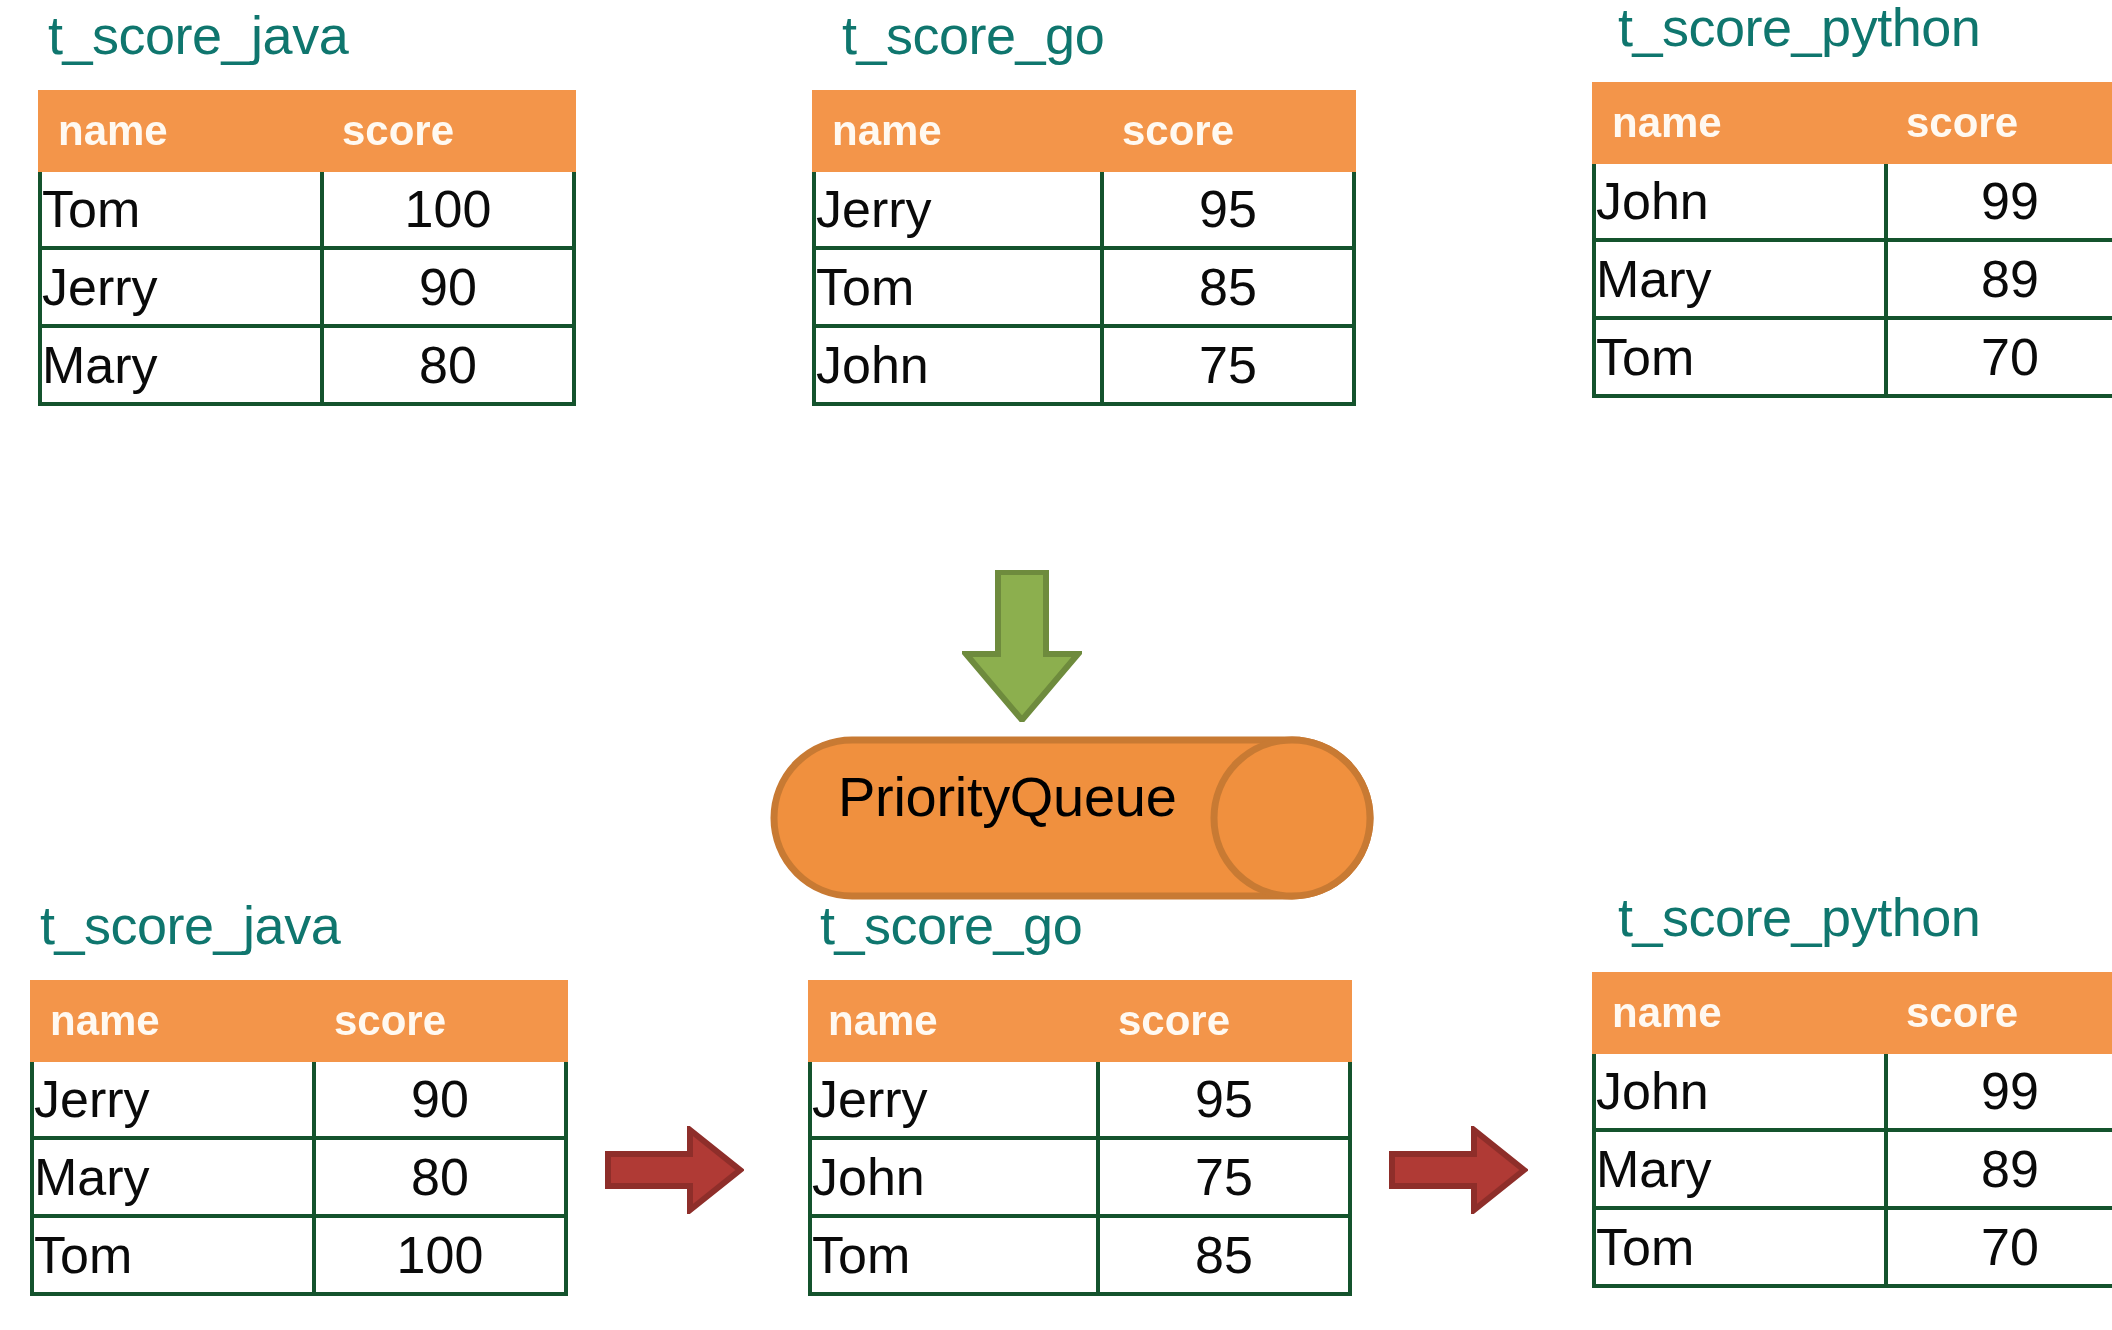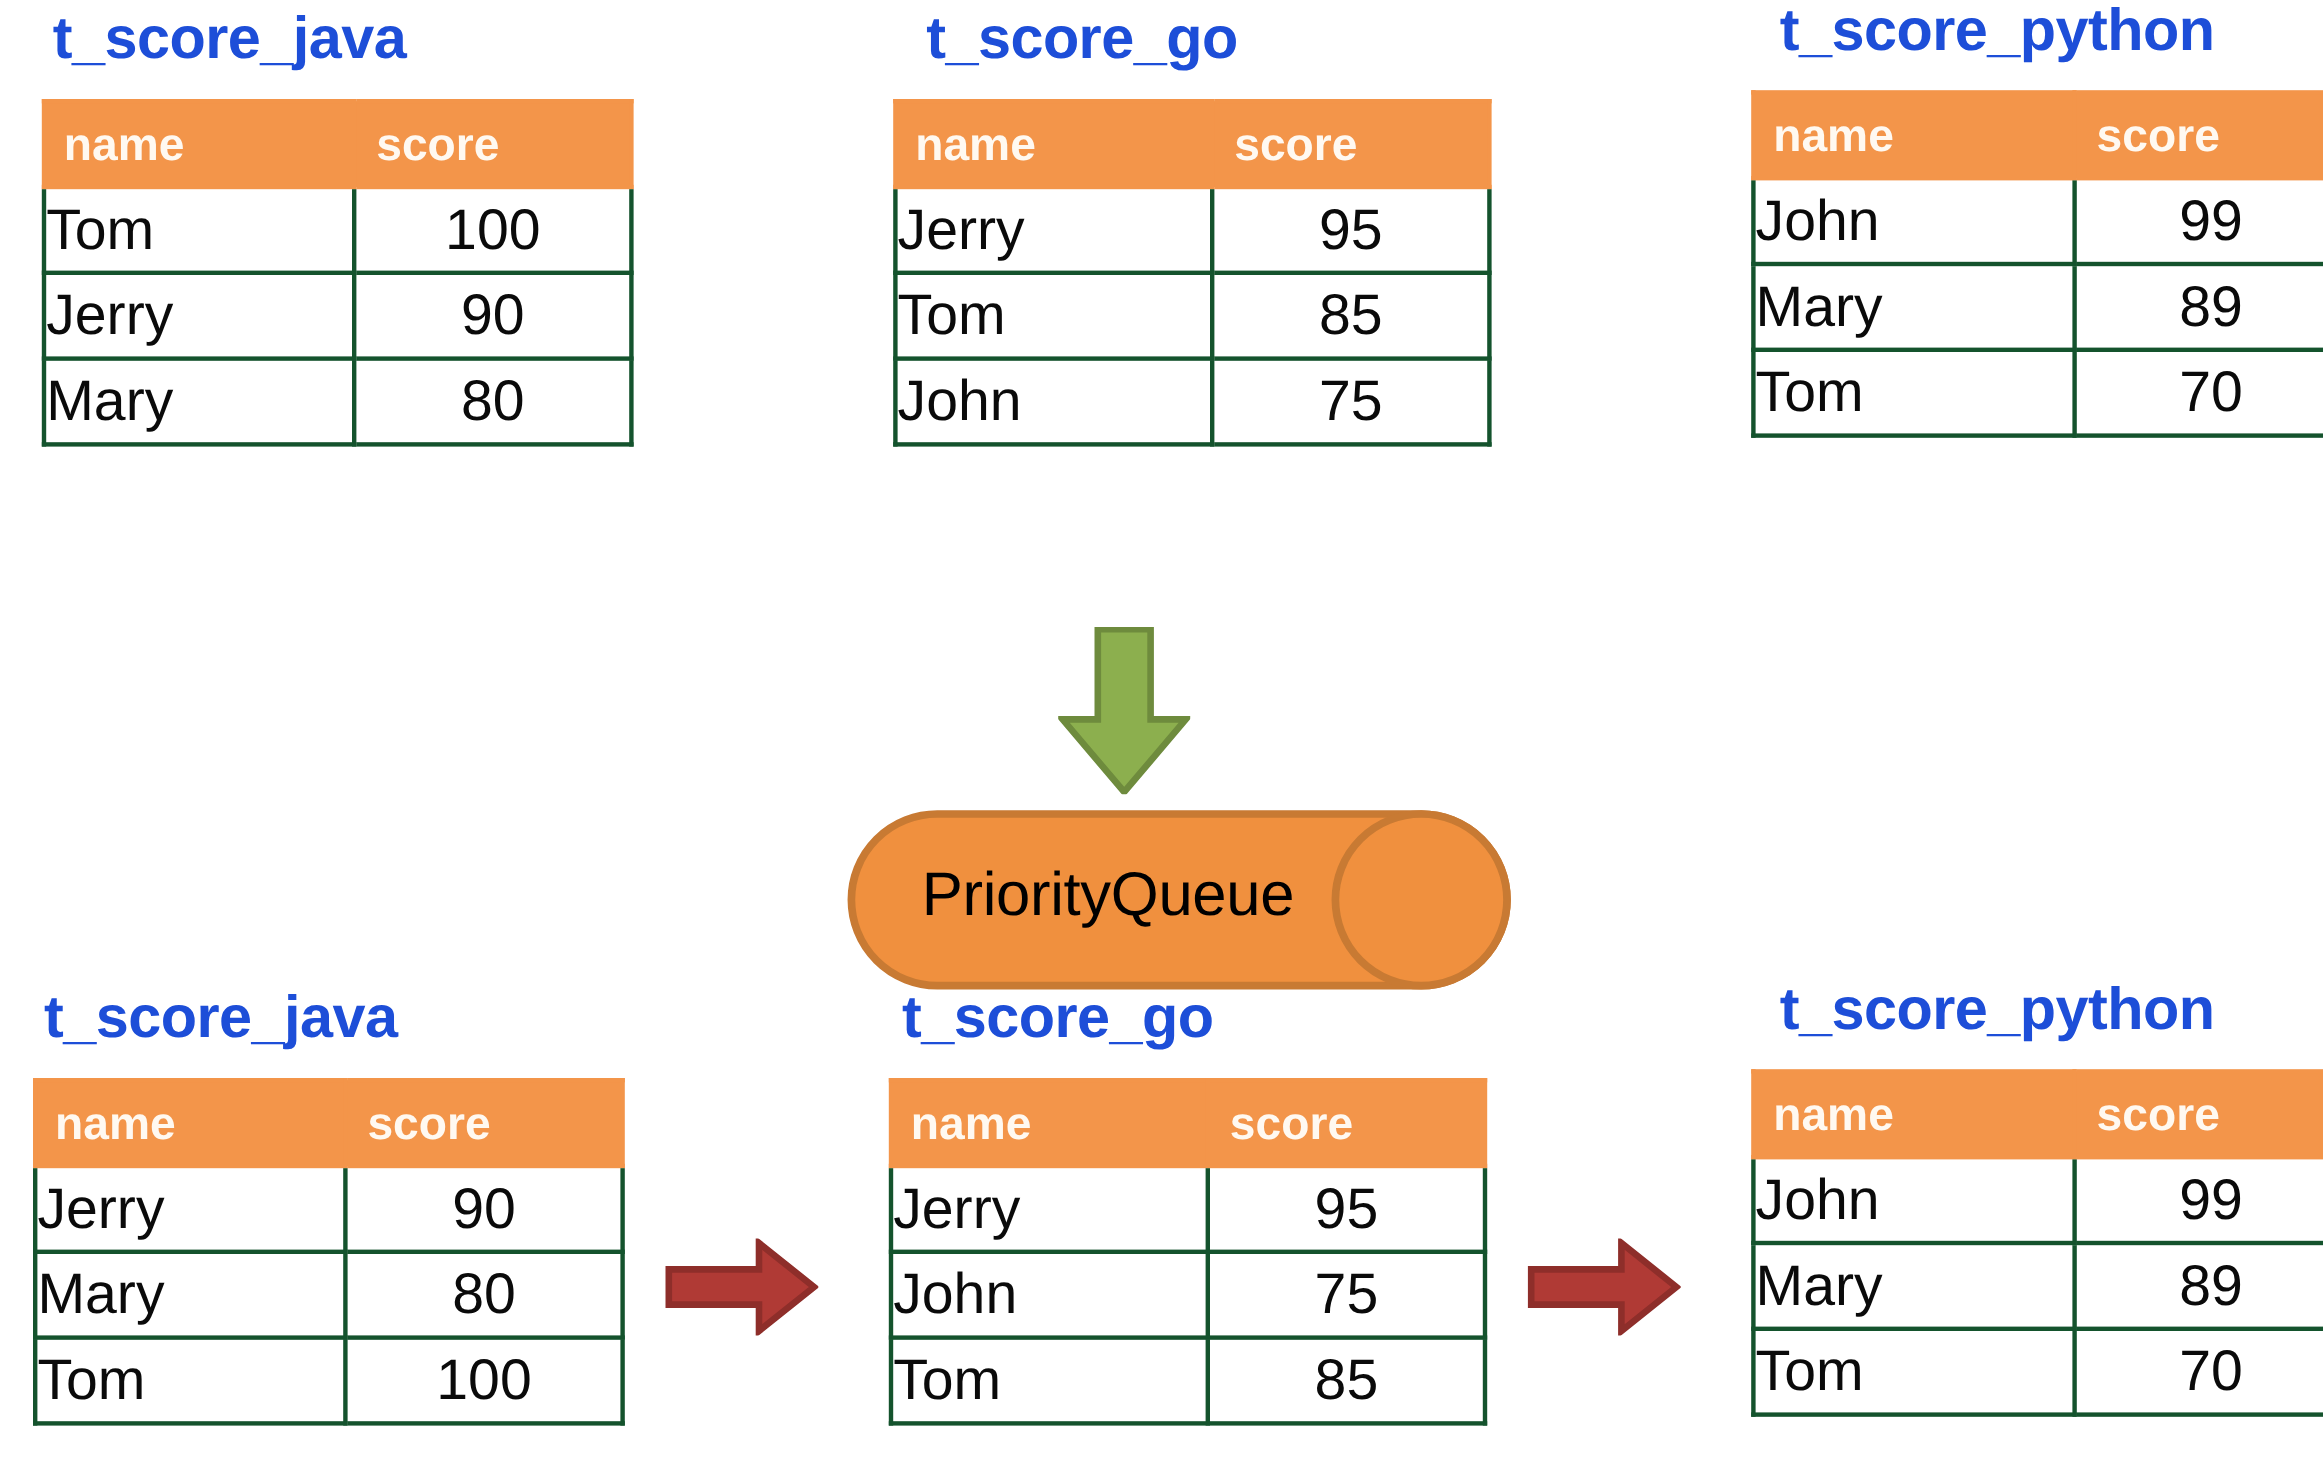--- a/index.html
+++ b/index.html
@@ -9,22 +9,22 @@
     font-family:"Liberation Sans", sans-serif;
     position:relative;
     overflow:hidden;
   }
   .stage{position:absolute;left:0;top:0;width:2112px;height:1330px;}
 
   
   .tblock{position:absolute;}
   .tbl-title{
     font-size:54px;
-    color:#1d4ed8;
-    font-weight:700;
+    color:#0f766e;
+    font-weight:400;
     letter-spacing:-0.5px;
     white-space:nowrap;
     line-height:1.0;
   }
   .tbl{
     border-collapse:collapse;
     table-layout:fixed;
     background:#ffffff;
   }
   .tbl td,.tbl th{
@@ -167,21 +167,21 @@
       <polygon points="36,2 84,2 84,84 116,84 60,150 4,84 36,84" fill="#8CAF4E" stroke="#6E8B3D" stroke-width="6" stroke-linejoin="miter"></polygon>
     </svg>
   </div>
 
   <div class="pq" style="left:770px;top:736px;width:604px;height:164px;">
     <svg width="604" height="164" viewBox="0 0 604 164">
       <path d="M 82 4 L 522 4 A 78 78 0 0 1 522 160 L 82 160 A 78 78 0 0 1 82 4 Z" fill="#F0903E" stroke="#C87A33" stroke-width="7"></path>
       <circle cx="522" cy="82" r="78" fill="#F0903E" stroke="#C87A33" stroke-width="7"></circle>
     </svg>
   </div>
-  <div class="pq-label" style="left:838px;top:780px;">PriorityQueue</div>
+  <div class="pq-label" style="left:838px;top:764px;">PriorityQueue</div>
 
   <div class="tblock" style="left:30px;top:898px;">
     <div class="tbl-title" style="margin-left:10px;margin-bottom:28px;">t_score_java</div>
     <table class="tbl" style="width:492px;">
       <thead>
         <tr>
           <th class="c-name" style="width:262px;">name</th>
           <th class="c-score" style="width:230px;">score</th>
         </tr>
       </thead>

